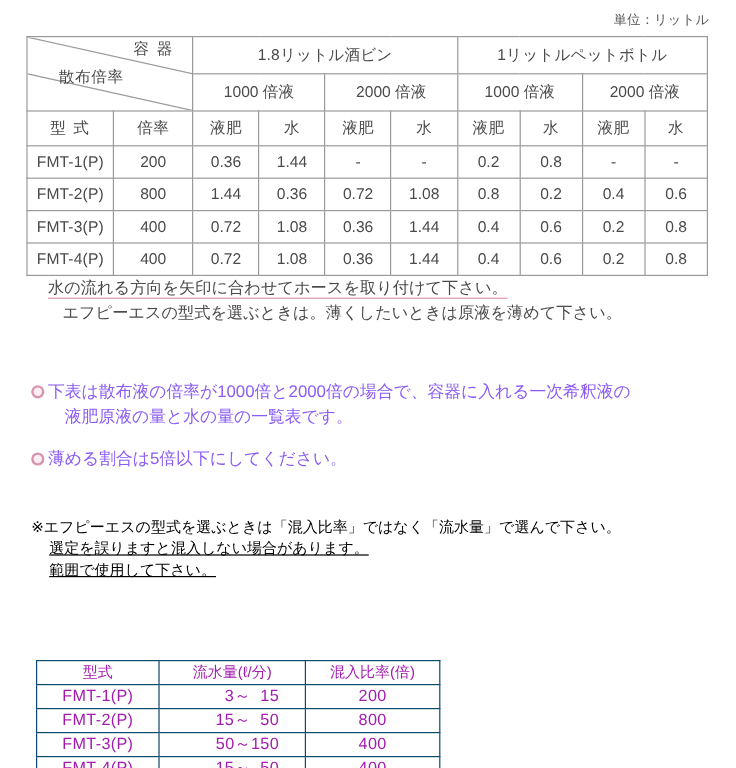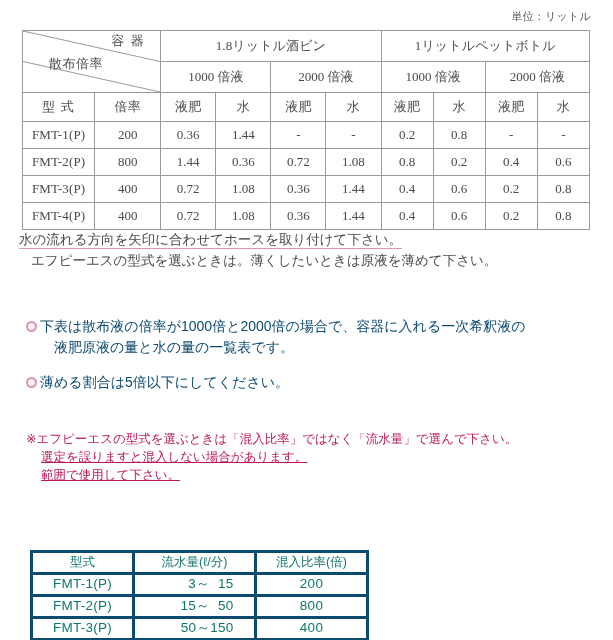--- a/index.html
+++ b/index.html
@@ -36,21 +36,20 @@
     position: absolute;
     left: 22px;
     top: 30px;
     width: 568px;
   }
   table.grid {
     border-collapse: collapse;
     table-layout: fixed;
     width: 100%;
     background: #fff;
-    font-family: Liberation Serif, serif;
   }
   table.grid td, table.grid th {
     border: 1px solid #9a9a9a;
     text-align: center;
     vertical-align: middle;
     font-weight: normal;
     color: #4a4a4a;
     padding: 0;
     line-height: 1.1;
     font-size: 13px;
@@ -90,21 +89,21 @@
   .grp-head { height: 30px; font-size: 14px; letter-spacing: 0.01em; }
   .sub-head { height: 30px; font-size: 13px; }
   .col-head { height: 28px; font-size: 13.5px; letter-spacing: 0.1em; }
   .col-head.tight { letter-spacing: 0.02em; }
   .data-row td { height: 26px; font-size: 13.5px; }
   .data-row td.model { letter-spacing: 0.01em; }
 
   
   .table-notes {
     position: absolute;
-    left: 19px;
+    left: 40px;
     top: 230px;
     width: 560px;
   }
   .table-notes .line {
     font-size: 13.5px;
     line-height: 1.55;
     color: #4a4a4a;
     white-space: nowrap;
   }
   .table-notes .line.underlined .ul {
@@ -133,36 +132,36 @@
     border: 2px solid #d994b2;
     background: #fdeef4;
     margin-top: 5px;
     margin-right: 3px;
     box-sizing: border-box;
   }
   .bullet-body { flex: 1 1 auto; }
   .bullet-body .t {
     font-size: 14px;
     line-height: 1.5;
-    color: #0c4a6e;
+    color: #8b5cf6;
     white-space: nowrap;
   }
   .bullet-body .t.sub { padding-left: 14px; }
 
   
   .asterisk-notes {
     position: absolute;
     left: 26px;
     top: 430px;
     width: 580px;
   }
   .asterisk-notes .an {
     font-size: 12.5px;
     line-height: 1.45;
-    color: #be185d;
+    color: #000000;
     white-space: nowrap;
   }
   .asterisk-notes .an.cont { padding-left: 15px; text-decoration: underline; }
 
   
   .criterion {
     position: absolute;
     left: 146px;
     top: 520px;
     width: 90px;
@@ -188,26 +187,26 @@
     top: 550px;
     width: 336px;
   }
   table.grid2 {
     border-collapse: collapse;
     table-layout: fixed;
     width: 100%;
     background: #fff;
   }
   table.grid2 td {
-    border: 3px solid #0c4a6e;
+    border: 1px solid #0c4a6e;
     text-align: center;
     vertical-align: middle;
     height: 19px;
     font-size: 13px;
-    color: #0f766e;
+    color: #a21caf;
     padding: 0;
     line-height: 1.05;
   }
   table.grid2 td.hd { font-size: 12.5px; }
   table.grid2 td.num { font-size: 13.5px; letter-spacing: 0.02em; }
   .rng {
     display: inline-block;
     width: 78px;
     text-align: right;
     white-space: pre;

